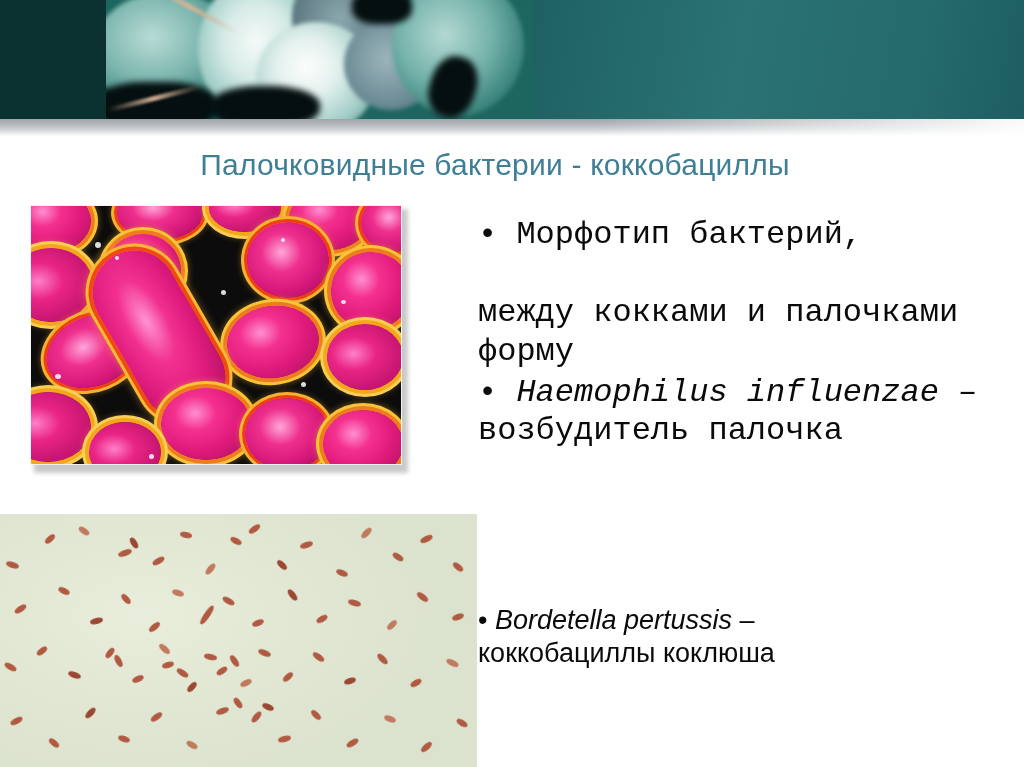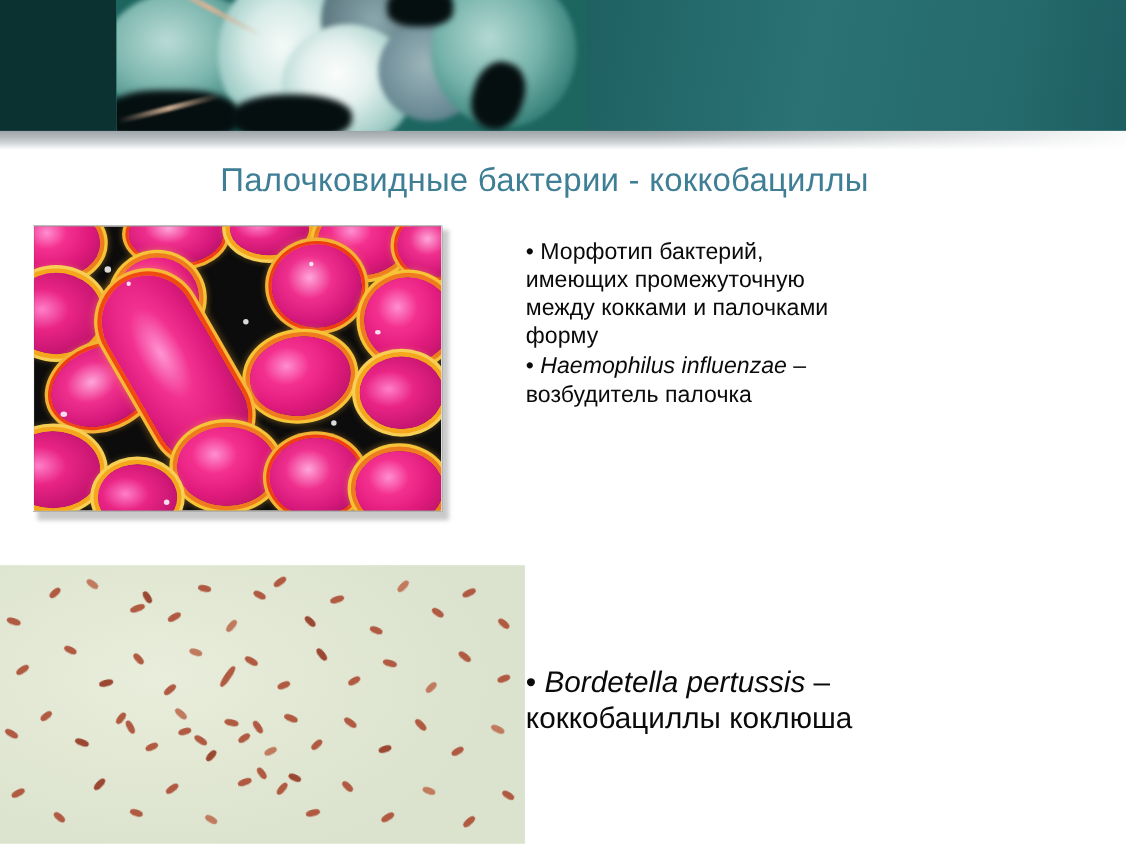--- a/index.html
+++ b/index.html
@@ -100,25 +100,26 @@
     white-space: nowrap;
   }
 
   
   .body-col {
     position: absolute;
     left: 478px; top: 216px;
     width: 530px;
   }
   .bullet-block {
-    font-size: 21px;
+    font-size: 32px;
     line-height: 1.215;
     color: #0a0a0a;
     font-weight: 400;
     margin-bottom: 2px;
+    font-family: Liberation Mono, monospace;
   }
   .bullet-block .bt { display: inline; }
   .ital { font-style: italic; }
 
   .bullet-bottom {
     position: absolute;
     left: 478px; top: 604px;
     width: 530px;
     font-size: 27px;
     line-height: 1.215;
@@ -335,21 +336,21 @@
   <div class="rod" style="left:346px; top:226px; width:13px; height:6px;  transform:rotate(-32deg);"></div>
   <div class="rod light" style="left:384px; top:202px; width:12px; height:6px; transform:rotate(20deg);"></div>
   <div class="rod" style="left:420px; top:230px; width:13px; height:6px;  transform:rotate(-42deg);"></div>
   <div class="rod" style="left:456px; top:206px; width:12px; height:6px;  transform:rotate(32deg);"></div>
 </div>
 
 <div class="body-col">
 
   <div class="bullet-block">
     <span class="bt">•  Морфотип бактерий,</span><br>
-    <span class="bt">имеющих промежуточную</span><br>
+    <br>
     <span class="bt">между кокками и палочками</span><br>
     <span class="bt">форму</span>
   </div>
 
   <div class="bullet-block" style="margin-top:0;">
     <span>•</span>
     <span class="ital">Haemophilus influenzae</span><span> –</span><br>
     <span class="bt">возбудитель палочка</span>
   </div>
 

